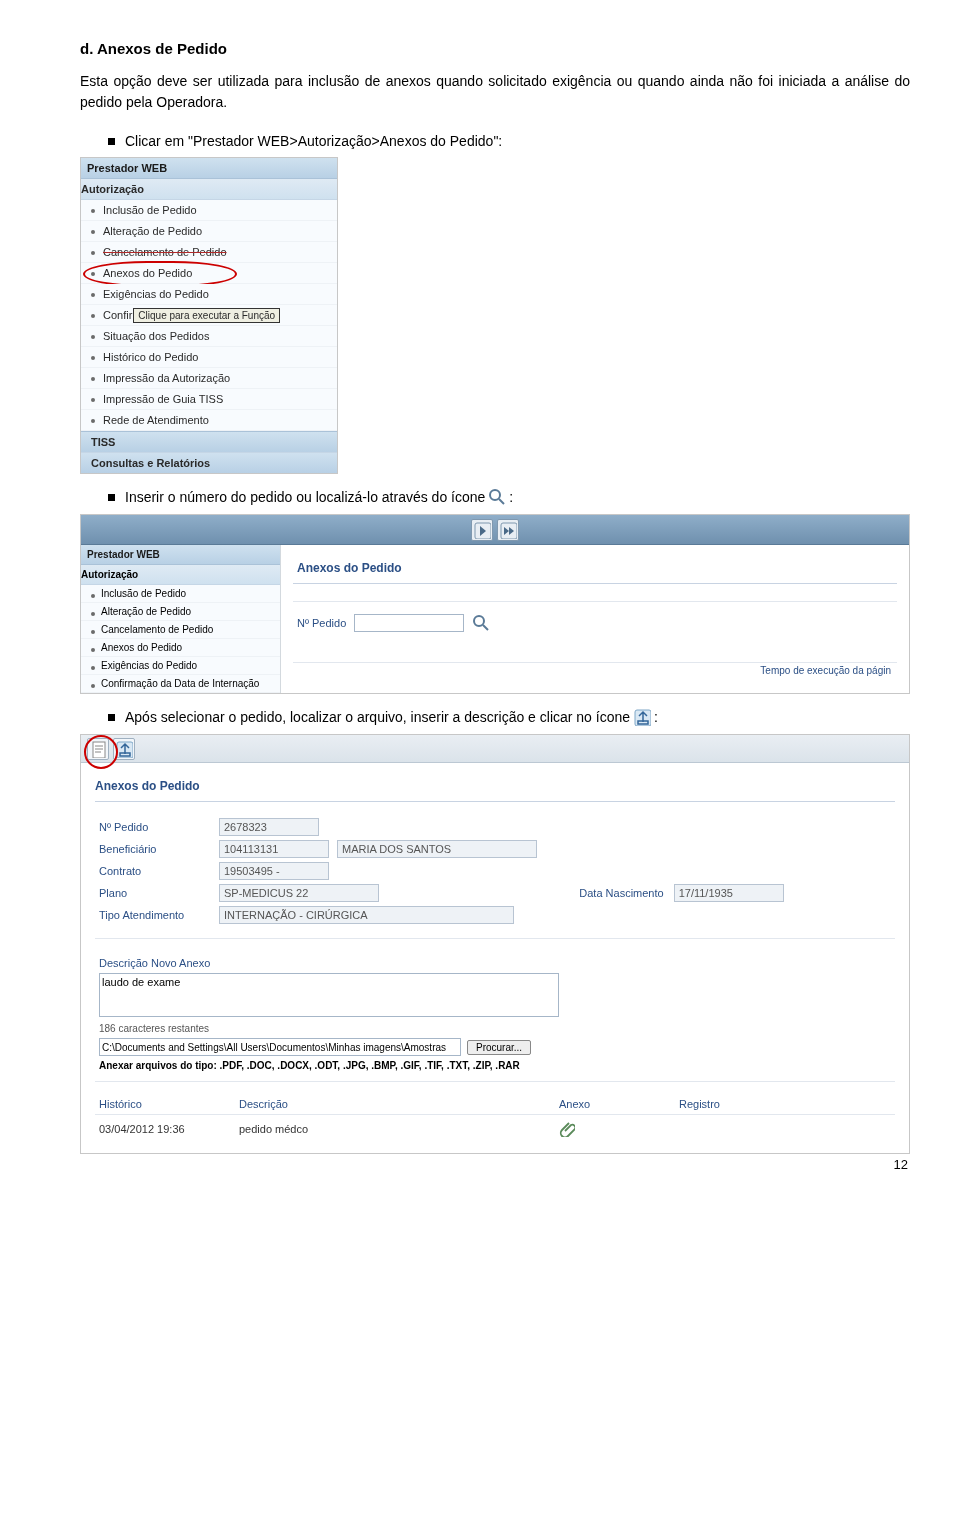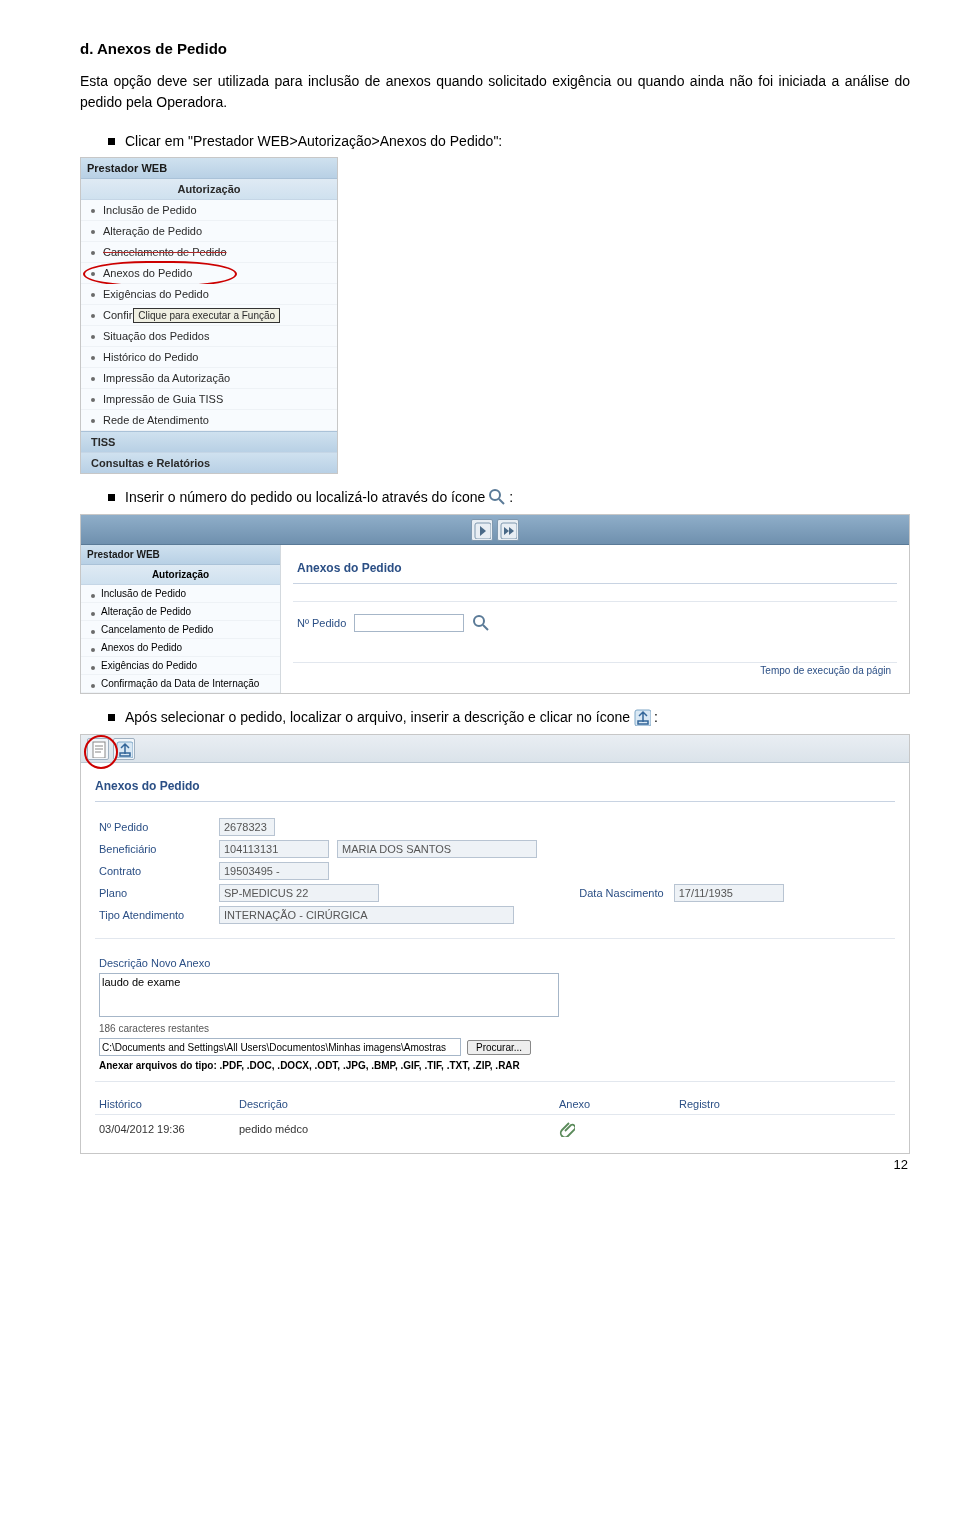--- a/index.html
+++ b/index.html
@@ -15,21 +15,21 @@
   .section-title { font-size: 15px; font-weight: bold; margin-bottom: 14px; }
   .intro-text { font-size: 14px; line-height: 1.5; margin-bottom: 20px; text-align: justify; }
   .bullet-line { display: flex; align-items: center; font-size: 14px; margin: 14px 0 8px 28px; }
   .bullet-sq { width: 7px; height: 7px; background: #000; margin-right: 10px; flex-shrink: 0; }
   .inline-icon { width:18px; height:18px; vertical-align:middle; margin:0 3px; display:inline-block;}
   
   .shot { border: 1px solid #c7c7c7; background: #fff; margin-left: 0; margin-bottom: 10px; }
   
   .menu-panel { width: 258px; font-size: 11px; color: #2a2a2a; }
   .menu-head { background: linear-gradient(#cfe1ef,#b8d0e5); color:#1a1a1a; font-weight:bold; padding:4px 6px; border-bottom:1px solid #aac2d8; position:relative;}
-  .menu-sub { background: linear-gradient(#dfeaf4,#cfe1ef); font-weight:bold; padding:4px 0; border-bottom:1px solid #c5d6e6;text-align:center;}
+  .menu-sub { background: linear-gradient(#dfeaf4,#cfe1ef); font-weight:bold; padding:4px 0; border-bottom:1px solid #c5d6e6;}
   .menu-item { padding:4px 6px 4px 22px; position:relative; border-bottom:1px solid #eef2f6; background:#f8fbfe;}
   .menu-item::before { content:""; position:absolute; left:10px; top:9px; width:4px; height:4px; border-radius:50%; background:#6b6b6b;}
   .menu-item.strike span.lbl { text-decoration: line-through #b02a2a; }
   .menu-item.hl { position:relative; }
   .menu-item.hl::after{ content:""; position:absolute; left:2px; top:-2px; width:150px; height:22px; border:2px solid #cc0000; border-radius:50%/60%; pointer-events:none;}
   .menu-foot { background: linear-gradient(#cfe1ef,#b8d0e5); font-weight:bold; padding:4px 10px; border-top:1px solid #aac2d8;}
   .menu-foot + .menu-foot { border-top:1px solid #c5d6e6;}
   
   .wide-panel { width: 830px; font-size:11px;}
   .toolbar-bar { background:linear-gradient(#8faec9,#6f90ae); height:30px; border-bottom:1px solid #5a7a97; display:flex; align-items:center; justify-content:center; gap:4px;}
@@ -50,21 +50,21 @@
   .big-panel { width:830px; font-size:11px;}
   .big-tb { background:linear-gradient(#e9eef3,#dbe3ea); height:28px; display:flex; align-items:center; gap:4px; padding:0 6px; border-bottom:1px solid #bcc8d3;}
   .ic-btn { width:22px;height:22px;border:1px solid #9fb0c0; background:#f2f6fa; border-radius:2px; display:flex;align-items:center;justify-content:center;}
   .circ-red{ position:relative;}
   .circ-red::after{ content:""; position:absolute; left:-4px; top:-4px; width:30px; height:30px; border:2px solid #cc0000; border-radius:50%; pointer-events:none;}
   .big-body{ padding:10px 14px; background:#fff;}
   .sec-title{ color:#2b4f85; font-weight:bold; font-size:12px; padding:6px 0 8px; border-bottom:1px solid #c8d3e2; margin-bottom:10px;}
   .fgrid { display:grid; grid-template-columns:110px 1fr 1fr 1fr; gap:4px 10px; align-items:center; padding:6px 4px 14px; border-bottom:1px solid #e2e7ee;}
   .fgrid .lbl{ color:#2b4f85; font-size:11px;}
   .ro { border:1px solid #b8c4d2; background:#eef2f6; color:#555; height:18px; font-size:11px; padding:0 4px; display:inline-flex; align-items:center;}
-  .w80{width:56px;} .w110{width:110px;} .w160{width:160px;} .w200{width:200px;} .w260{width:295px;}
+  .w80{width:100px;} .w110{width:110px;} .w160{width:160px;} .w200{width:200px;} .w260{width:295px;}
   .dn-row{ display:flex; align-items:flex-end; gap:10px;}
   .sect2{ padding:8px 4px 10px; border-bottom:1px solid #e2e7ee; margin-top:10px;}
   .sect2 .lbl{ color:#2b4f85; font-size:11px; display:block; margin-bottom:4px;}
   .ta-wrap{ position:relative; display:inline-block;}
   textarea.desc{ width:460px; height:44px; border:1px solid #a6b6c8; font-size:11px; padding:2px; resize:none; overflow-y:scroll; font-family:inherit;}
   .char-left{ font-size:10px; color:#555; margin-top:4px;}
   .file-row{ display:flex; align-items:center; gap:6px; margin-top:4px;}
   .file-row input[type=text]{ border:1px solid #a6b6c8; height:18px; width:362px; font-size:10px; padding:0 2px;}
   .file-row button{ font-size:10px; padding:1px 8px; border:1px solid #888; background:#eee; border-radius:2px;}
   .tip-line{ font-size:10px; font-weight:bold; margin-top:4px;}

